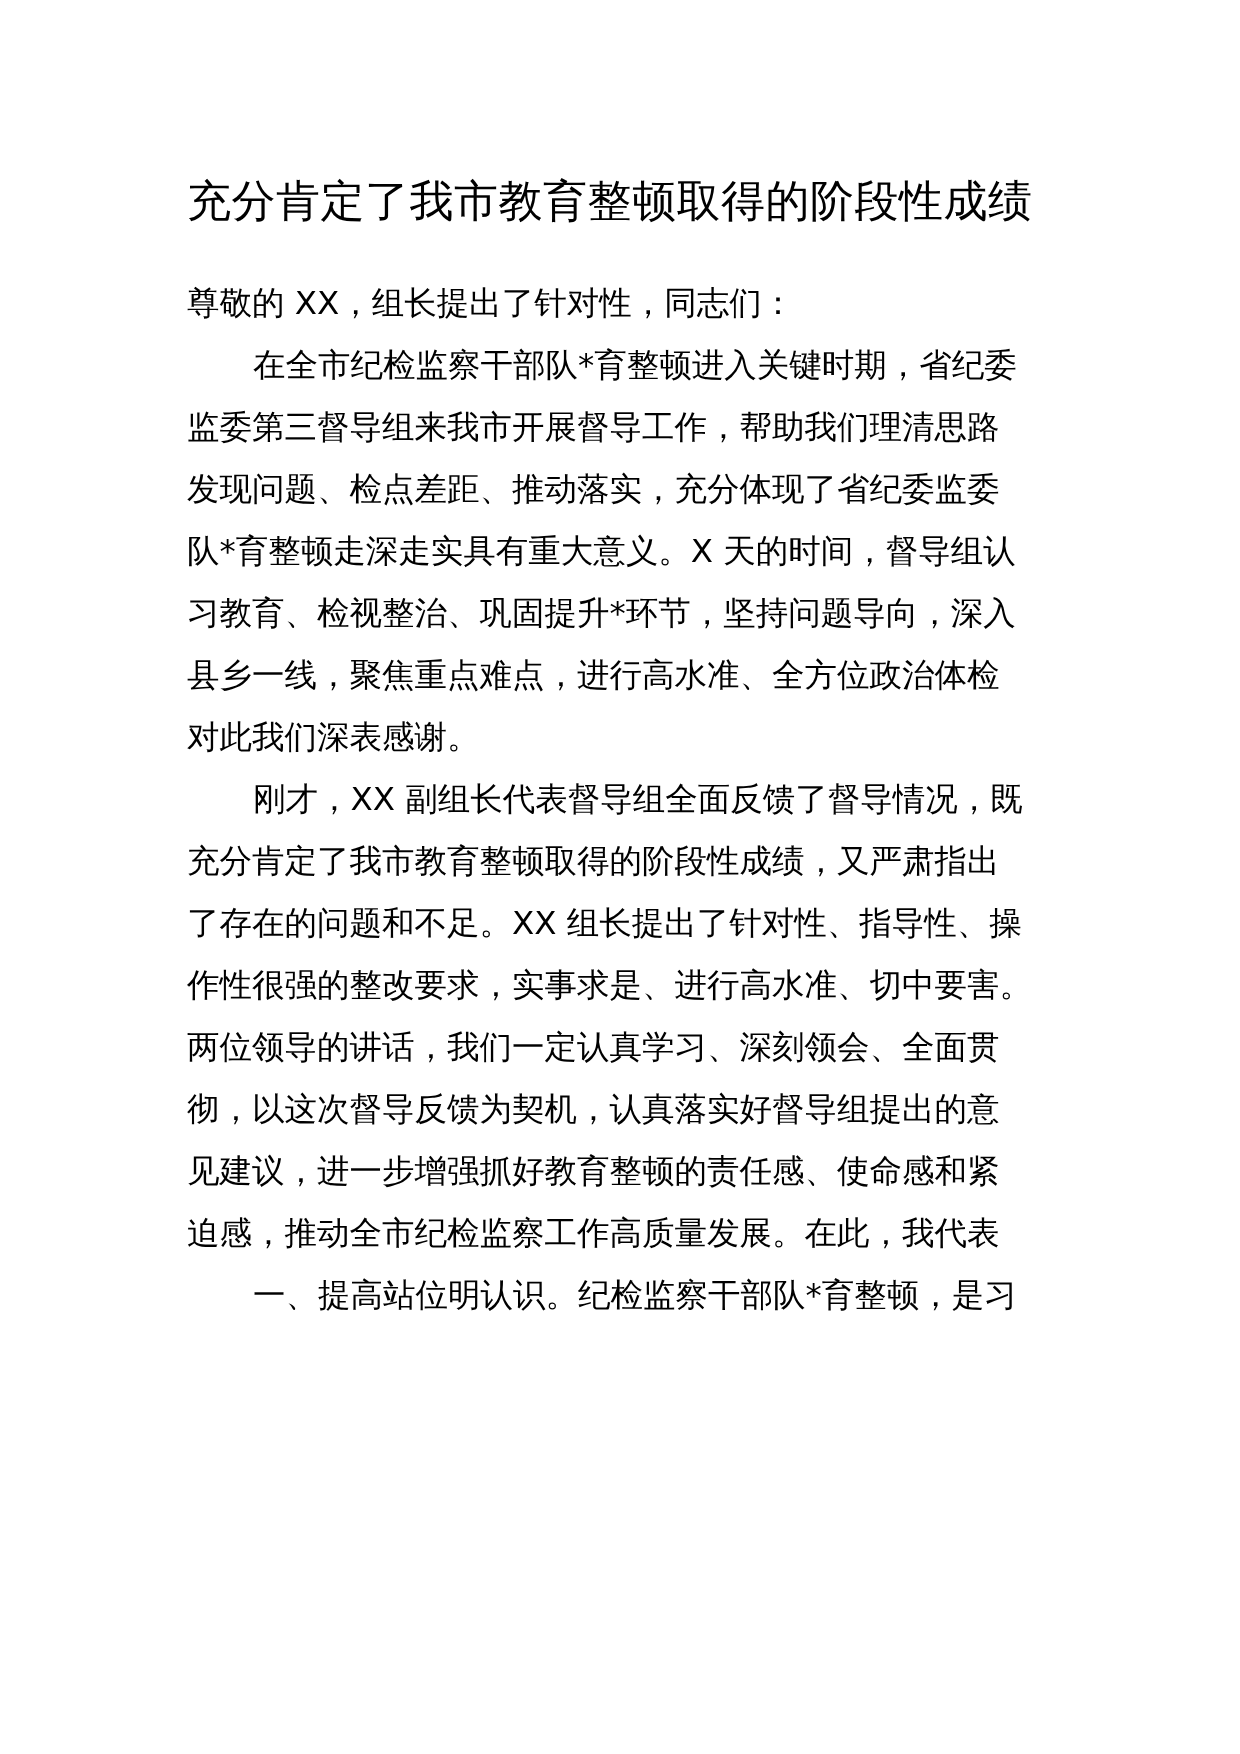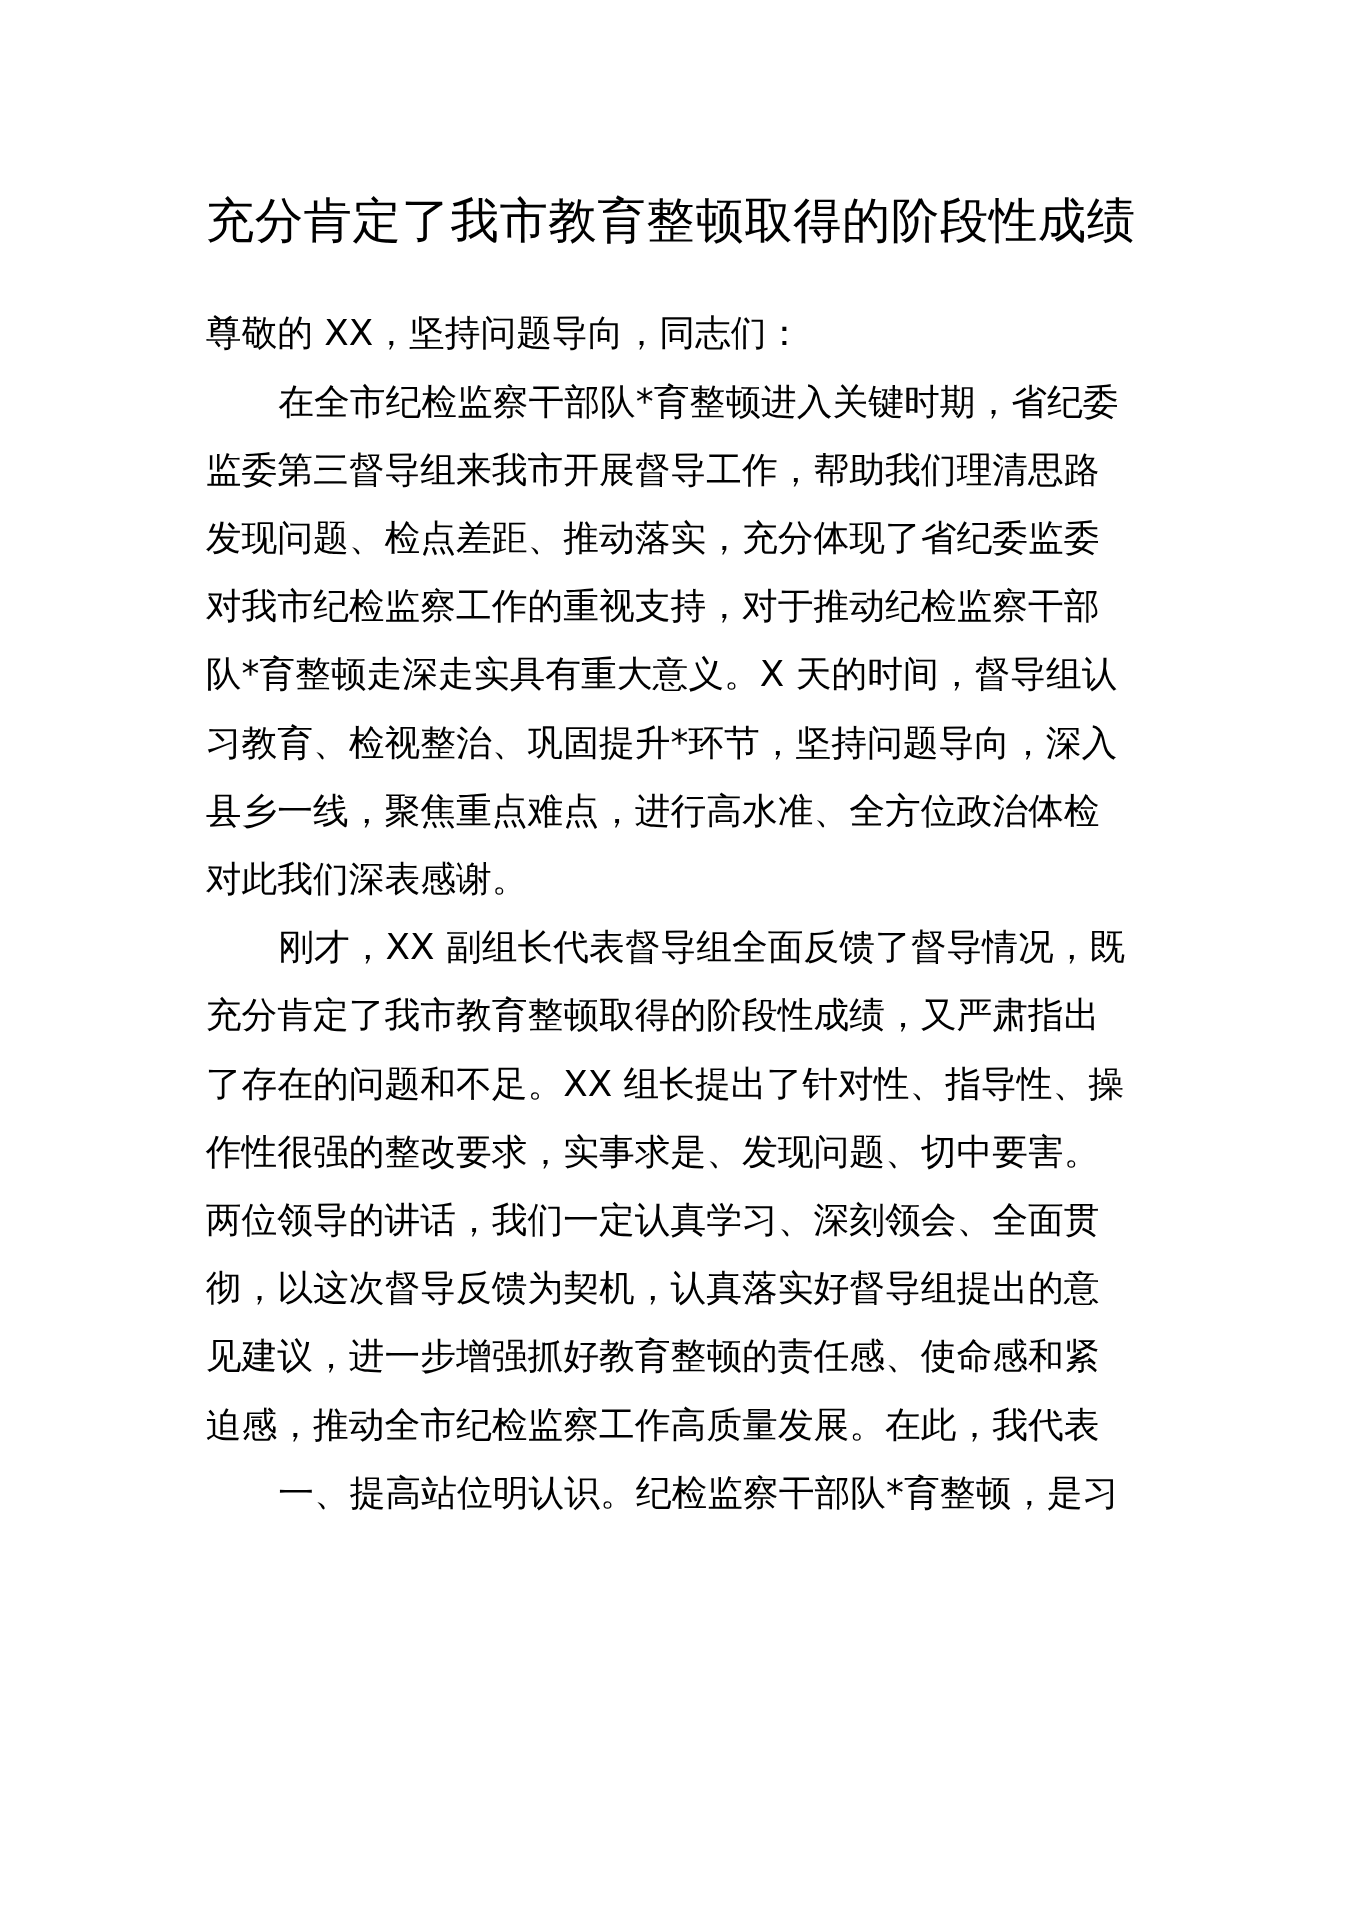--- a/index.html
+++ b/index.html
@@ -56,38 +56,37 @@
 </head>
 <body>
 
 <div class="page">
 
   <div class="title">
     <span class="title-line">充分肯定了我市教育整顿取得的阶段性成绩</span>
   </div>
 
   <div class="body">
-    <span class="line">尊敬的 XX，坚持问题导向，同志们：</span>
+    <span class="line">尊敬的 XX，组长提出了针对性，同志们：</span>
 
     <div>
       <span class="line indent">在全市纪检监察干部队*育整顿进入关键时期，省纪委</span>
       <span class="line">监委第三督导组来我市开展督导工作，帮助我们理清思路</span>
       <span class="line">发现问题、检点差距、推动落实，充分体现了省纪委监委</span>
-      <span class="line">对我市纪检监察工作的重视支持，对于推动纪检监察干部</span>
       <span class="line">队*育整顿走深走实具有重大意义。X 天的时间，督导组认</span>
       <span class="line">习教育、检视整治、巩固提升*环节，坚持问题导向，深入</span>
       <span class="line">县乡一线，聚焦重点难点，进行高水准、全方位政治体检</span>
       <span class="line">对此我们深表感谢。</span>
     </div>
 
     <div>
       <span class="line indent">刚才，XX 副组长代表督导组全面反馈了督导情况，既</span>
       <span class="line">充分肯定了我市教育整顿取得的阶段性成绩，又严肃指出</span>
       <span class="line">了存在的问题和不足。XX 组长提出了针对性、指导性、操</span>
-      <span class="line">作性很强的整改要求，实事求是、发现问题、切中要害。</span>
+      <span class="line">作性很强的整改要求，实事求是、进行高水准、切中要害。</span>
       <span class="line">两位领导的讲话，我们一定认真学习、深刻领会、全面贯</span>
       <span class="line">彻，以这次督导反馈为契机，认真落实好督导组提出的意</span>
       <span class="line">见建议，进一步增强抓好教育整顿的责任感、使命感和紧</span>
       <span class="line">迫感，推动全市纪检监察工作高质量发展。在此，我代表</span>
     </div>
 
     <div>
       <span class="line indent">一、提高站位明认识。纪检监察干部队*育整顿，是习</span>
     </div>
   </div>

